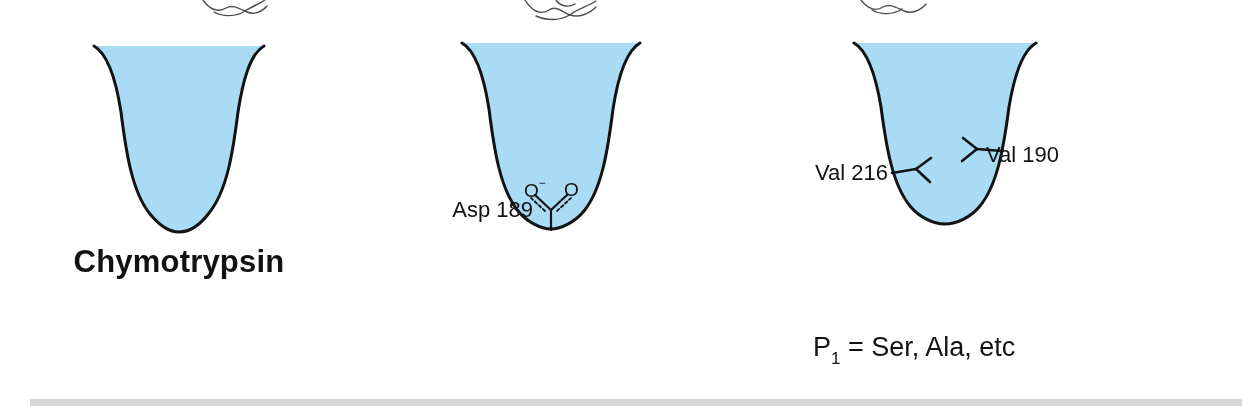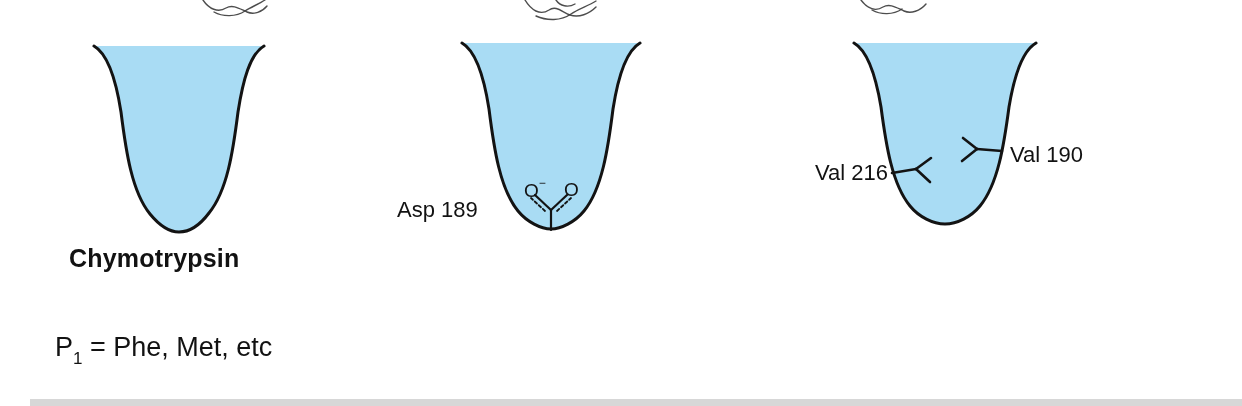--- a/index.html
+++ b/index.html
@@ -12,21 +12,21 @@
     font-family: "Liberation Sans", sans-serif;
     color: #121212;
   }
   .canvas svg { position: absolute; inset: 0; }
   .pocket-outline { fill: none; stroke: #131313; stroke-width: 3; stroke-linecap: round; }
   .chem-line { fill: none; stroke: #131313; stroke-width: 2.2; stroke-linecap: round; }
   .chem-dash { fill: none; stroke: #131313; stroke-width: 1.8; stroke-dasharray: 3 2.5; stroke-linecap: round; }
   .stick { fill: none; stroke: #131313; stroke-width: 2.6; stroke-linecap: round; }
   .squiggle { fill: none; stroke: #3a3a3a; stroke-width: 1.4; stroke-linecap: round; opacity: .9; }
   .label { position: absolute; white-space: nowrap; }
-  .enzyme-label { width: 220px; text-align: left; top: 244px; font-weight: bold; font-size: 25px; letter-spacing: 0.2px; }
+  .enzyme-label { width: 220px; text-align: center; top: 244px; font-weight: bold; font-size: 31px; letter-spacing: 0.2px; }
   .p1-line { top: 332px; font-size: 27px; }
   .p1-line sub { font-size: 17px; position: relative; top: 2px; }
   .annot { font-size: 22px; }
   .chem-o { top: 179px; font-size: 19px; font-weight: 500; }
   .chem-o sup { font-size: 12px; position: relative; top: -3px; left: 0px; }
   .bottom-bar { position: absolute; left: 30px; right: 0; bottom: 0; height: 7px; background: #d7d7d7; }
 </style>
 </head>
 <body>
 
@@ -76,23 +76,23 @@
       <g>
         <path class="stick" d="M 1002 151 L 977 149"></path>
         <path class="stick" d="M 977 149 L 963 138"></path>
         <path class="stick" d="M 977 149 L 962 161"></path>
       </g>
     </g>
   </svg>
 
   <div class="label enzyme-label" style="left:69px">Chymotrypsin</div>
 
-  <div class="label annot" style="left:397px; top:197px; width:118px; text-align:left">Asp 189</div>
+  <div class="label annot" style="left:415px; top:197px; width:118px; text-align:right">Asp 189</div>
   <div class="label annot" style="left:786px; top:160px; width:102px; text-align:right">Val 216</div>
-  <div class="label annot" style="left:1010px; top:142px">Val 190</div>
+  <div class="label annot" style="left:986px; top:142px">Val 190</div>
 
   <div class="label chem-o" style="left:524px"><span>O</span><sup>−</sup></div>
   <div class="label chem-o" style="left:564px"><span>O</span></div>
 
-  <div class="label p1-line" style="left:55px"><span>P</span><sub>1</sub><span> = Phe, Met, etc</span></div>
+  <div class="label p1-line" style="left:813px"><span>P</span><sub>1</sub><span> = Ser, Ala, etc</span></div>
 
   <div class="bottom-bar"></div>
 </div>
 
 </body></html>

